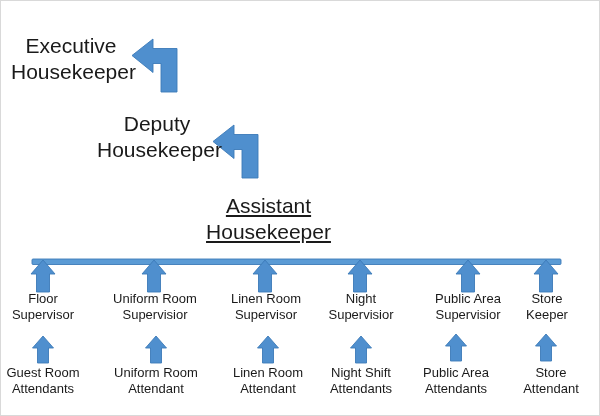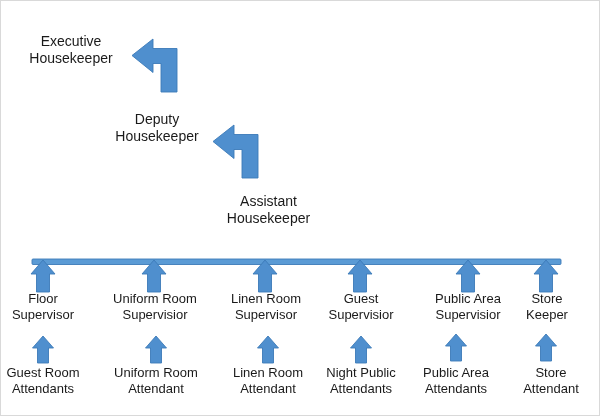--- a/index.html
+++ b/index.html
@@ -21,21 +21,21 @@
   }
   .node-label {
     position: absolute;
     text-align: center;
     color: #1a1a1a;
     line-height: 1.22;
     white-space: pre-line;
     user-select: none;
   }
   .top-label {
-    font-size: 14px;
+    font-size: 21px;
   }
   .rank-label {
     font-size: 13px;
   }
   .staff-label {
     font-size: 13px;
   }
   .svg-layer {
     position: absolute;
     left: 0;
@@ -82,42 +82,42 @@
     <path class="arrow-shape" d="M 455,333 L 465.5,345 L 460.5,345 L 460.5,360 L 449.5,360 L 449.5,345 L 444.5,345 Z"></path>
     <path class="arrow-shape" d="M 545,333 L 555.5,345 L 550.5,345 L 550.5,360 L 539.5,360 L 539.5,345 L 534.5,345 Z"></path>
   </svg>
 
   <div class="node-label top-label" style="left:10px; top:32px; width:120px;">Executive
 Housekeeper</div>
 
   <div class="node-label top-label" style="left:96px; top:110px; width:120px;">Deputy
 Housekeeper</div>
 
-  <div class="node-label top-label" style="left:205px; top:192px; width:125px;">Assistant
+  <div class="node-label top-label" style="left:205px; top:192px; width:125px;text-decoration:underline;">Assistant
 Housekeeper</div>
 
   <div class="node-label rank-label" style="left:-3px; top:290px; width:90px;">Floor
 Supervisor</div>
   <div class="node-label rank-label" style="left:102px; top:290px; width:104px;">Uniform Room
 Supervisior</div>
   <div class="node-label rank-label" style="left:216px; top:290px; width:98px;">Linen Room
 Supervisor</div>
-  <div class="node-label rank-label" style="left:313px; top:290px; width:94px;">Guest
+  <div class="node-label rank-label" style="left:313px; top:290px; width:94px;">Night
 Supervisior</div>
   <div class="node-label rank-label" style="left:417px; top:290px; width:100px;">Public Area
 Supervisior</div>
   <div class="node-label rank-label" style="left:511px; top:290px; width:70px;">Store
 Keeper</div>
 
   <div class="node-label staff-label" style="left:-4px; top:364px; width:92px;">Guest Room
 Attendants</div>
   <div class="node-label staff-label" style="left:103px; top:364px; width:104px;">Uniform Room
 Attendant</div>
   <div class="node-label staff-label" style="left:219px; top:364px; width:96px;">Linen Room
 Attendant</div>
-  <div class="node-label staff-label" style="left:315px; top:364px; width:90px;">Night Public
+  <div class="node-label staff-label" style="left:315px; top:364px; width:90px;">Night Shift
 Attendants</div>
   <div class="node-label staff-label" style="left:405px; top:364px; width:100px;">Public Area
 Attendants</div>
   <div class="node-label staff-label" style="left:506px; top:364px; width:88px;">Store
 Attendant</div>
 
 </div>
 
 </body></html>

